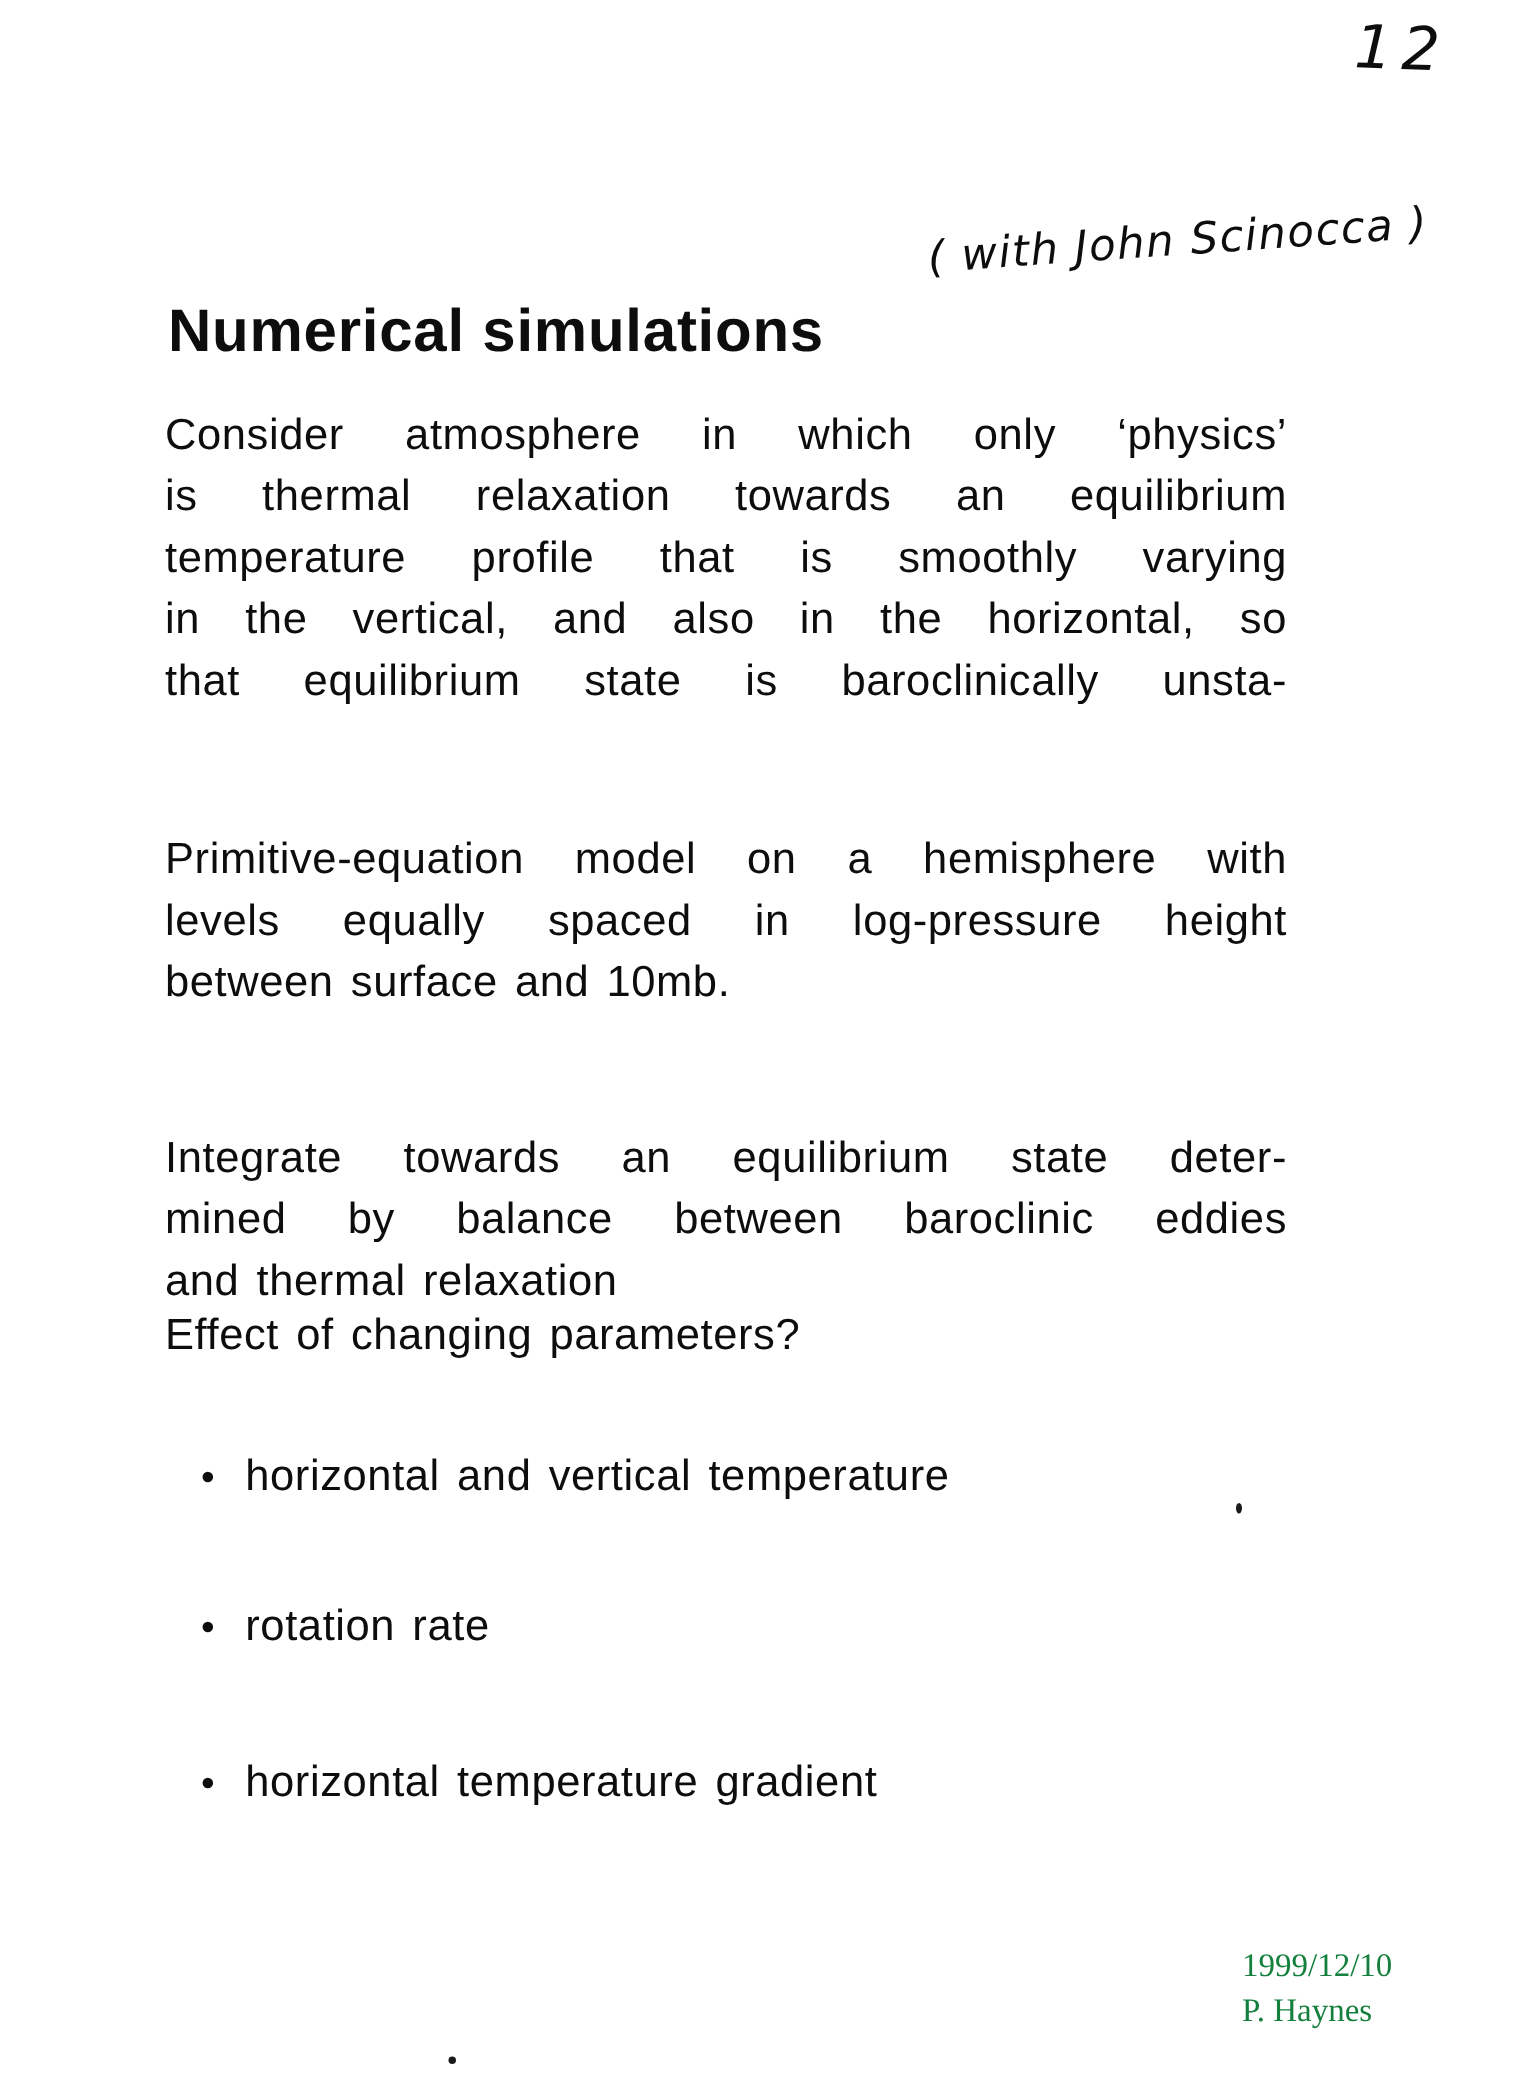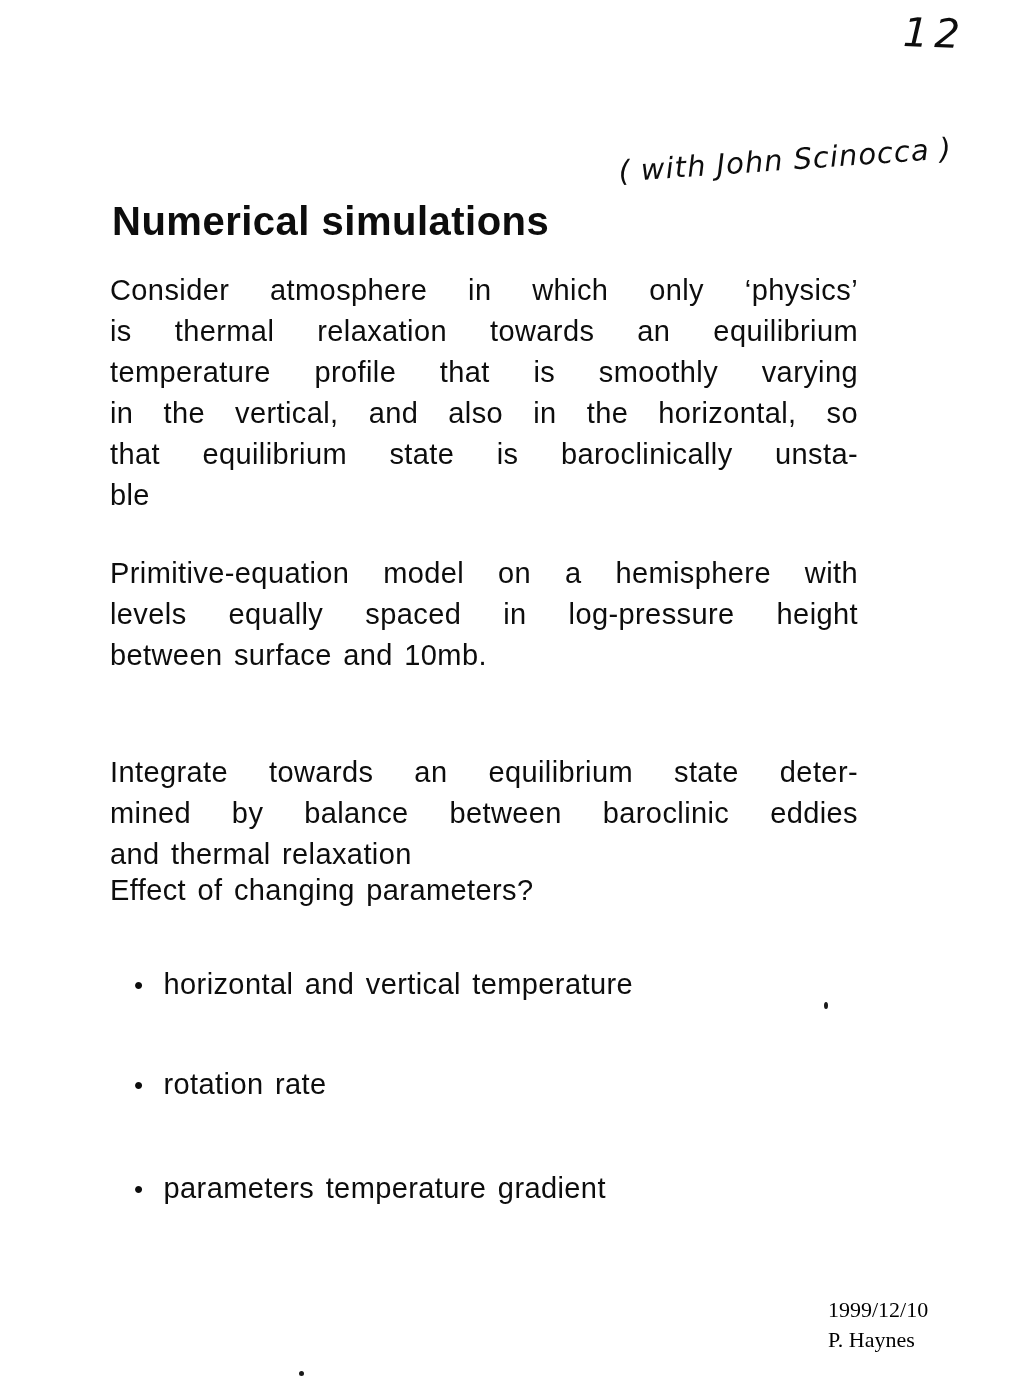--- a/index.html
+++ b/index.html
@@ -90,21 +90,21 @@
     margin-right: 20px;
   }
   
   .footer {
     position: absolute;
     top: 1295px;
     left: 828px;
     font-family: "Liberation Serif", serif;
     font-size: 22px;
     line-height: 30px;
-    color: #000000;
+    color: #15803d;
   }
   
   .speck {
     position: absolute;
     background: #1a1a1a;
     border-radius: 50%;
   }
   #speck1 { top: 1002px; left: 824px; width: 4px; height: 7px; }
   #speck2 { top: 1371px; left: 299px; width: 5px; height: 5px; }
 </style>
@@ -118,21 +118,20 @@
   <h1 class="title">Numerical simulations</h1>
 
   <div class="handwritten annotation">( with John Scinocca )</div>
 
   <div class="para" id="para1">
     <div class="line jl">Consider atmosphere in which only ‘physics’</div>
     <div class="line jl">is thermal relaxation towards an equilibrium</div>
     <div class="line jl">temperature profile that is smoothly varying</div>
     <div class="line jl">in the vertical, and also in the horizontal, so</div>
     <div class="line jl">that equilibrium state is baroclinically unsta-</div>
-    <div class="line">ble</div>
   </div>
 
   <div class="para" id="para2">
     <div class="line jl">Primitive-equation model on a hemisphere with</div>
     <div class="line jl">levels equally spaced in log-pressure height</div>
     <div class="line">between surface and 10mb.</div>
   </div>
 
   <div class="para" id="para3">
     <div class="line jl">Integrate towards an equilibrium state deter-</div>
@@ -147,21 +146,21 @@
     <span>horizontal and vertical temperature</span>
   </div>
 
   <div class="bullet-item" id="bullet2">
     <span class="bullet-dot">•</span>
     <span>rotation rate</span>
   </div>
 
   <div class="bullet-item" id="bullet3">
     <span class="bullet-dot">•</span>
-    <span>parameters temperature gradient</span>
+    <span>horizontal temperature gradient</span>
   </div>
 
   <div class="footer">
     <div>1999/12/10</div>
     <div>P. Haynes</div>
   </div>
 
   <div class="speck" id="speck1"></div>
   <div class="speck" id="speck2"></div>
 

